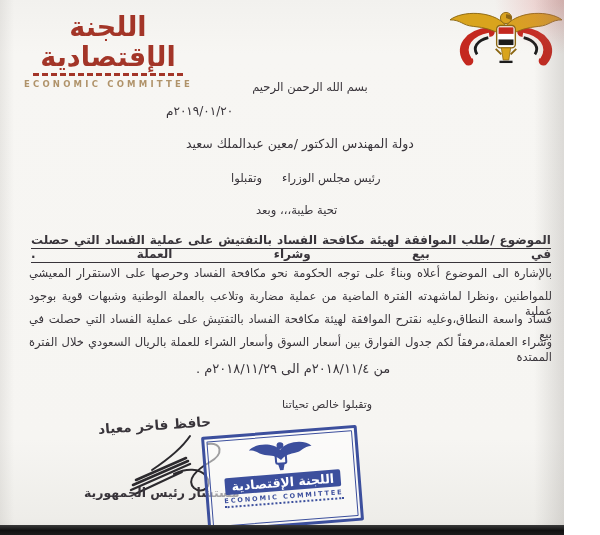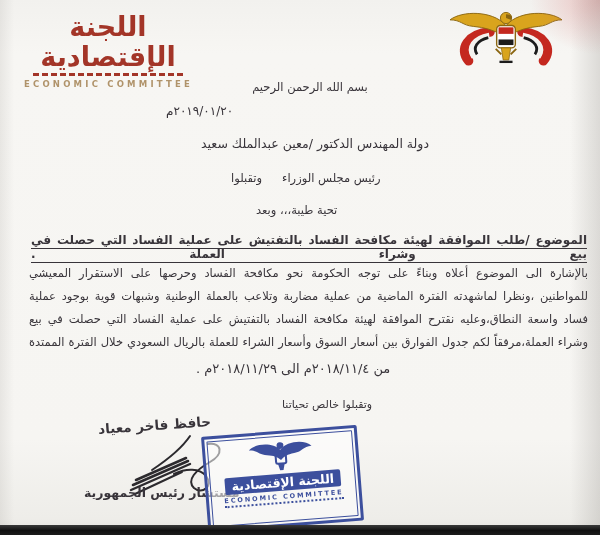--- a/index.html
+++ b/index.html
@@ -1,31 +1,31 @@
 <!DOCTYPE html>
 <html lang="ar"><head>
 <meta charset="utf-8">
 <style>
   html,body{margin:0;padding:0;}
   body{width:600px;height:535px;overflow:hidden;font-family:"DejaVu Sans",sans-serif;}
-  .paper{position:relative;width:600px;height:535px;background:
+  .paper{position:relative;width:536px;height:535px;background:
     linear-gradient(180deg,#f2f1ee 0%,#f7f6f3 10%,#f6f5f2 82%,#eeede9 97%,#e2e0dc 100%);
-    color:#38343a;}
+    color:#38343a;padding-left:28px;}
   .abs{position:absolute;}
   
   .logo{left:24px;top:12px;width:168px;text-align:center;}
   .logo-ar{font-size:27px;font-weight:bold;color:#a33528;line-height:1.1;letter-spacing:-1px;}
   .logo-line{margin:2px auto 3px auto;width:150px;border-bottom:3px dashed #a33528;}
   .logo-en{font-size:8.5px;font-weight:600;letter-spacing:3.2px;color:#b0936a;white-space:nowrap;}
   .emblem{left:430px;top:4px;width:152px;height:70px;}
   
   .ar{direction:rtl;unicode-bidi:embed;}
   .bismillah{left:200px;top:80px;width:220px;text-align:center;font-size:11.5px;}
   .date{left:166px;top:104px;font-size:12px;}
-  .addr1{left:186px;top:136px;width:258px;text-align:center;font-size:12.5px;}
+  .addr1{left:186px;top:136px;width:258px;text-align:left;font-size:12.5px;}
   .addr2{left:231px;top:171px;font-size:11.5px;display:flex;flex-direction:row-reverse;gap:20px;}
   .greeting{left:256px;top:203px;font-size:11.5px;text-align:right;}
   .subject{left:31px;right:13px;top:233px;font-size:12px;font-weight:bold;
     text-align:justify;text-align-last:justify;text-decoration:underline;text-underline-offset:4px;
     text-decoration-thickness:1.2px;}
   .bline{left:29px;right:12px;font-size:11.5px;text-align:justify;text-align-last:justify;line-height:15px;}
   .b0{top:266px}.b1{top:289px}.b2{top:312px}.b3{top:335px}
   .b4{left:196px;top:361px;right:auto;width:auto;font-size:13px;}
   .closing{left:282px;top:398px;font-size:11px;}
   

